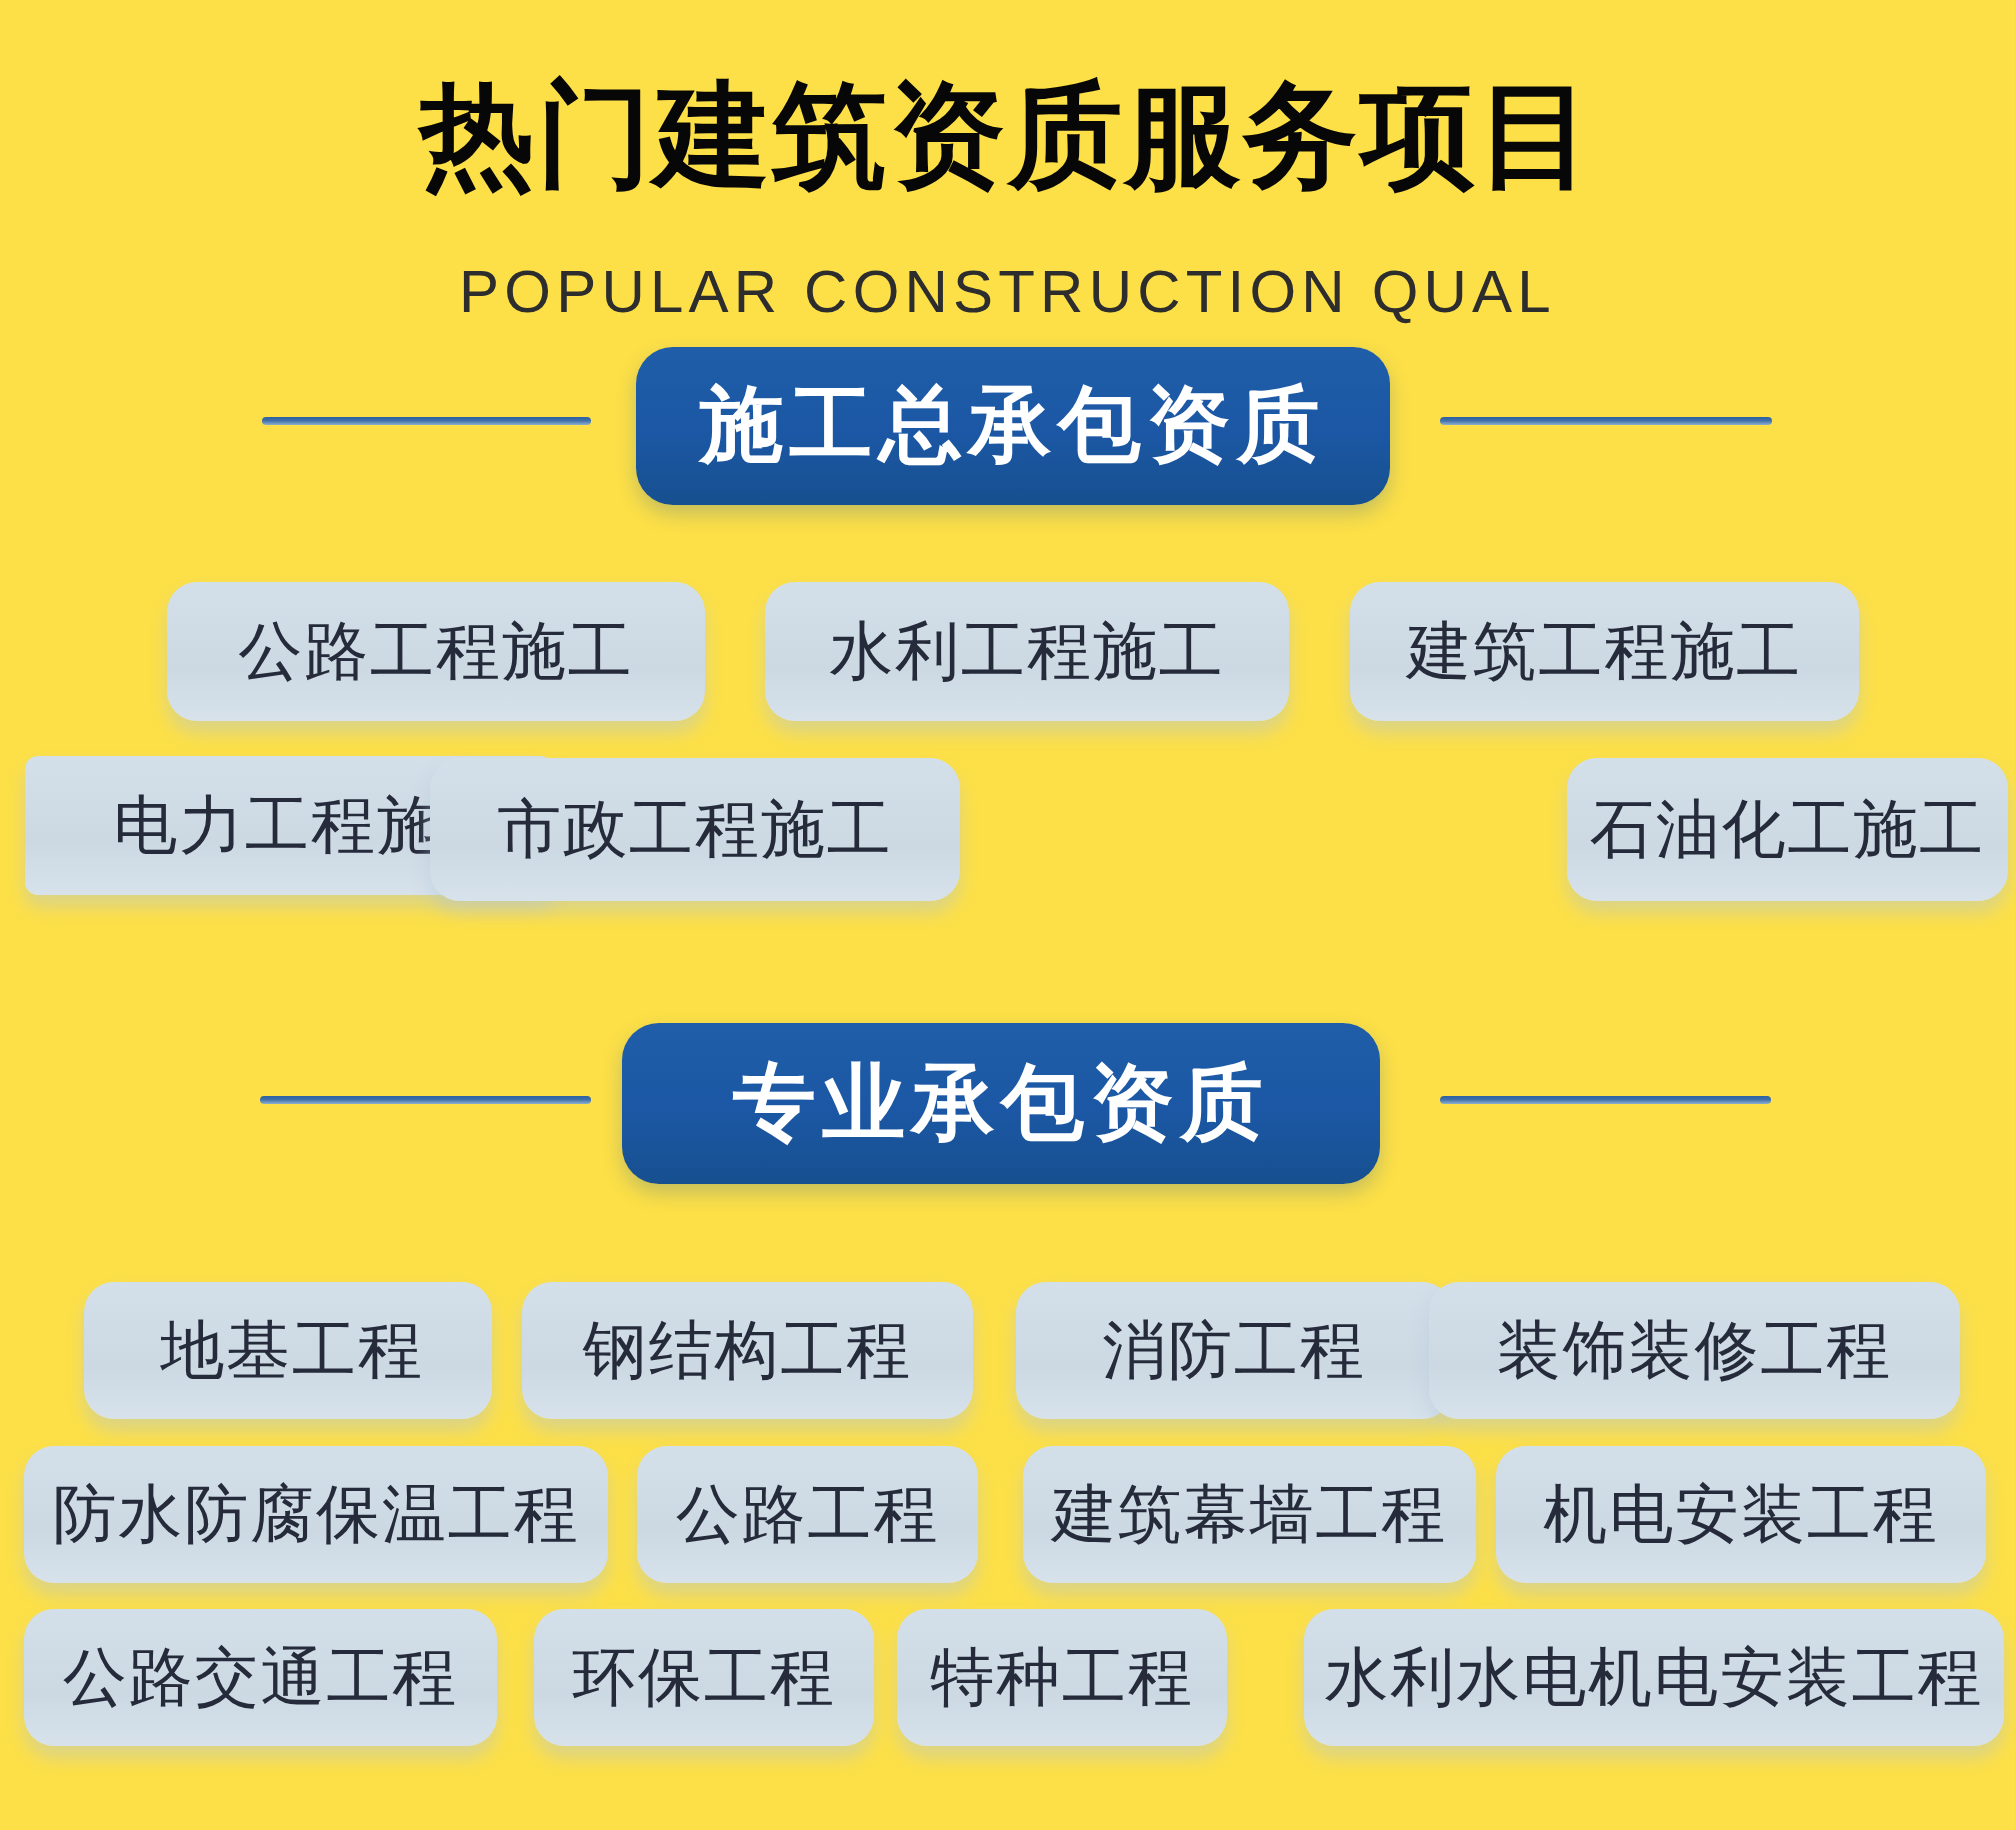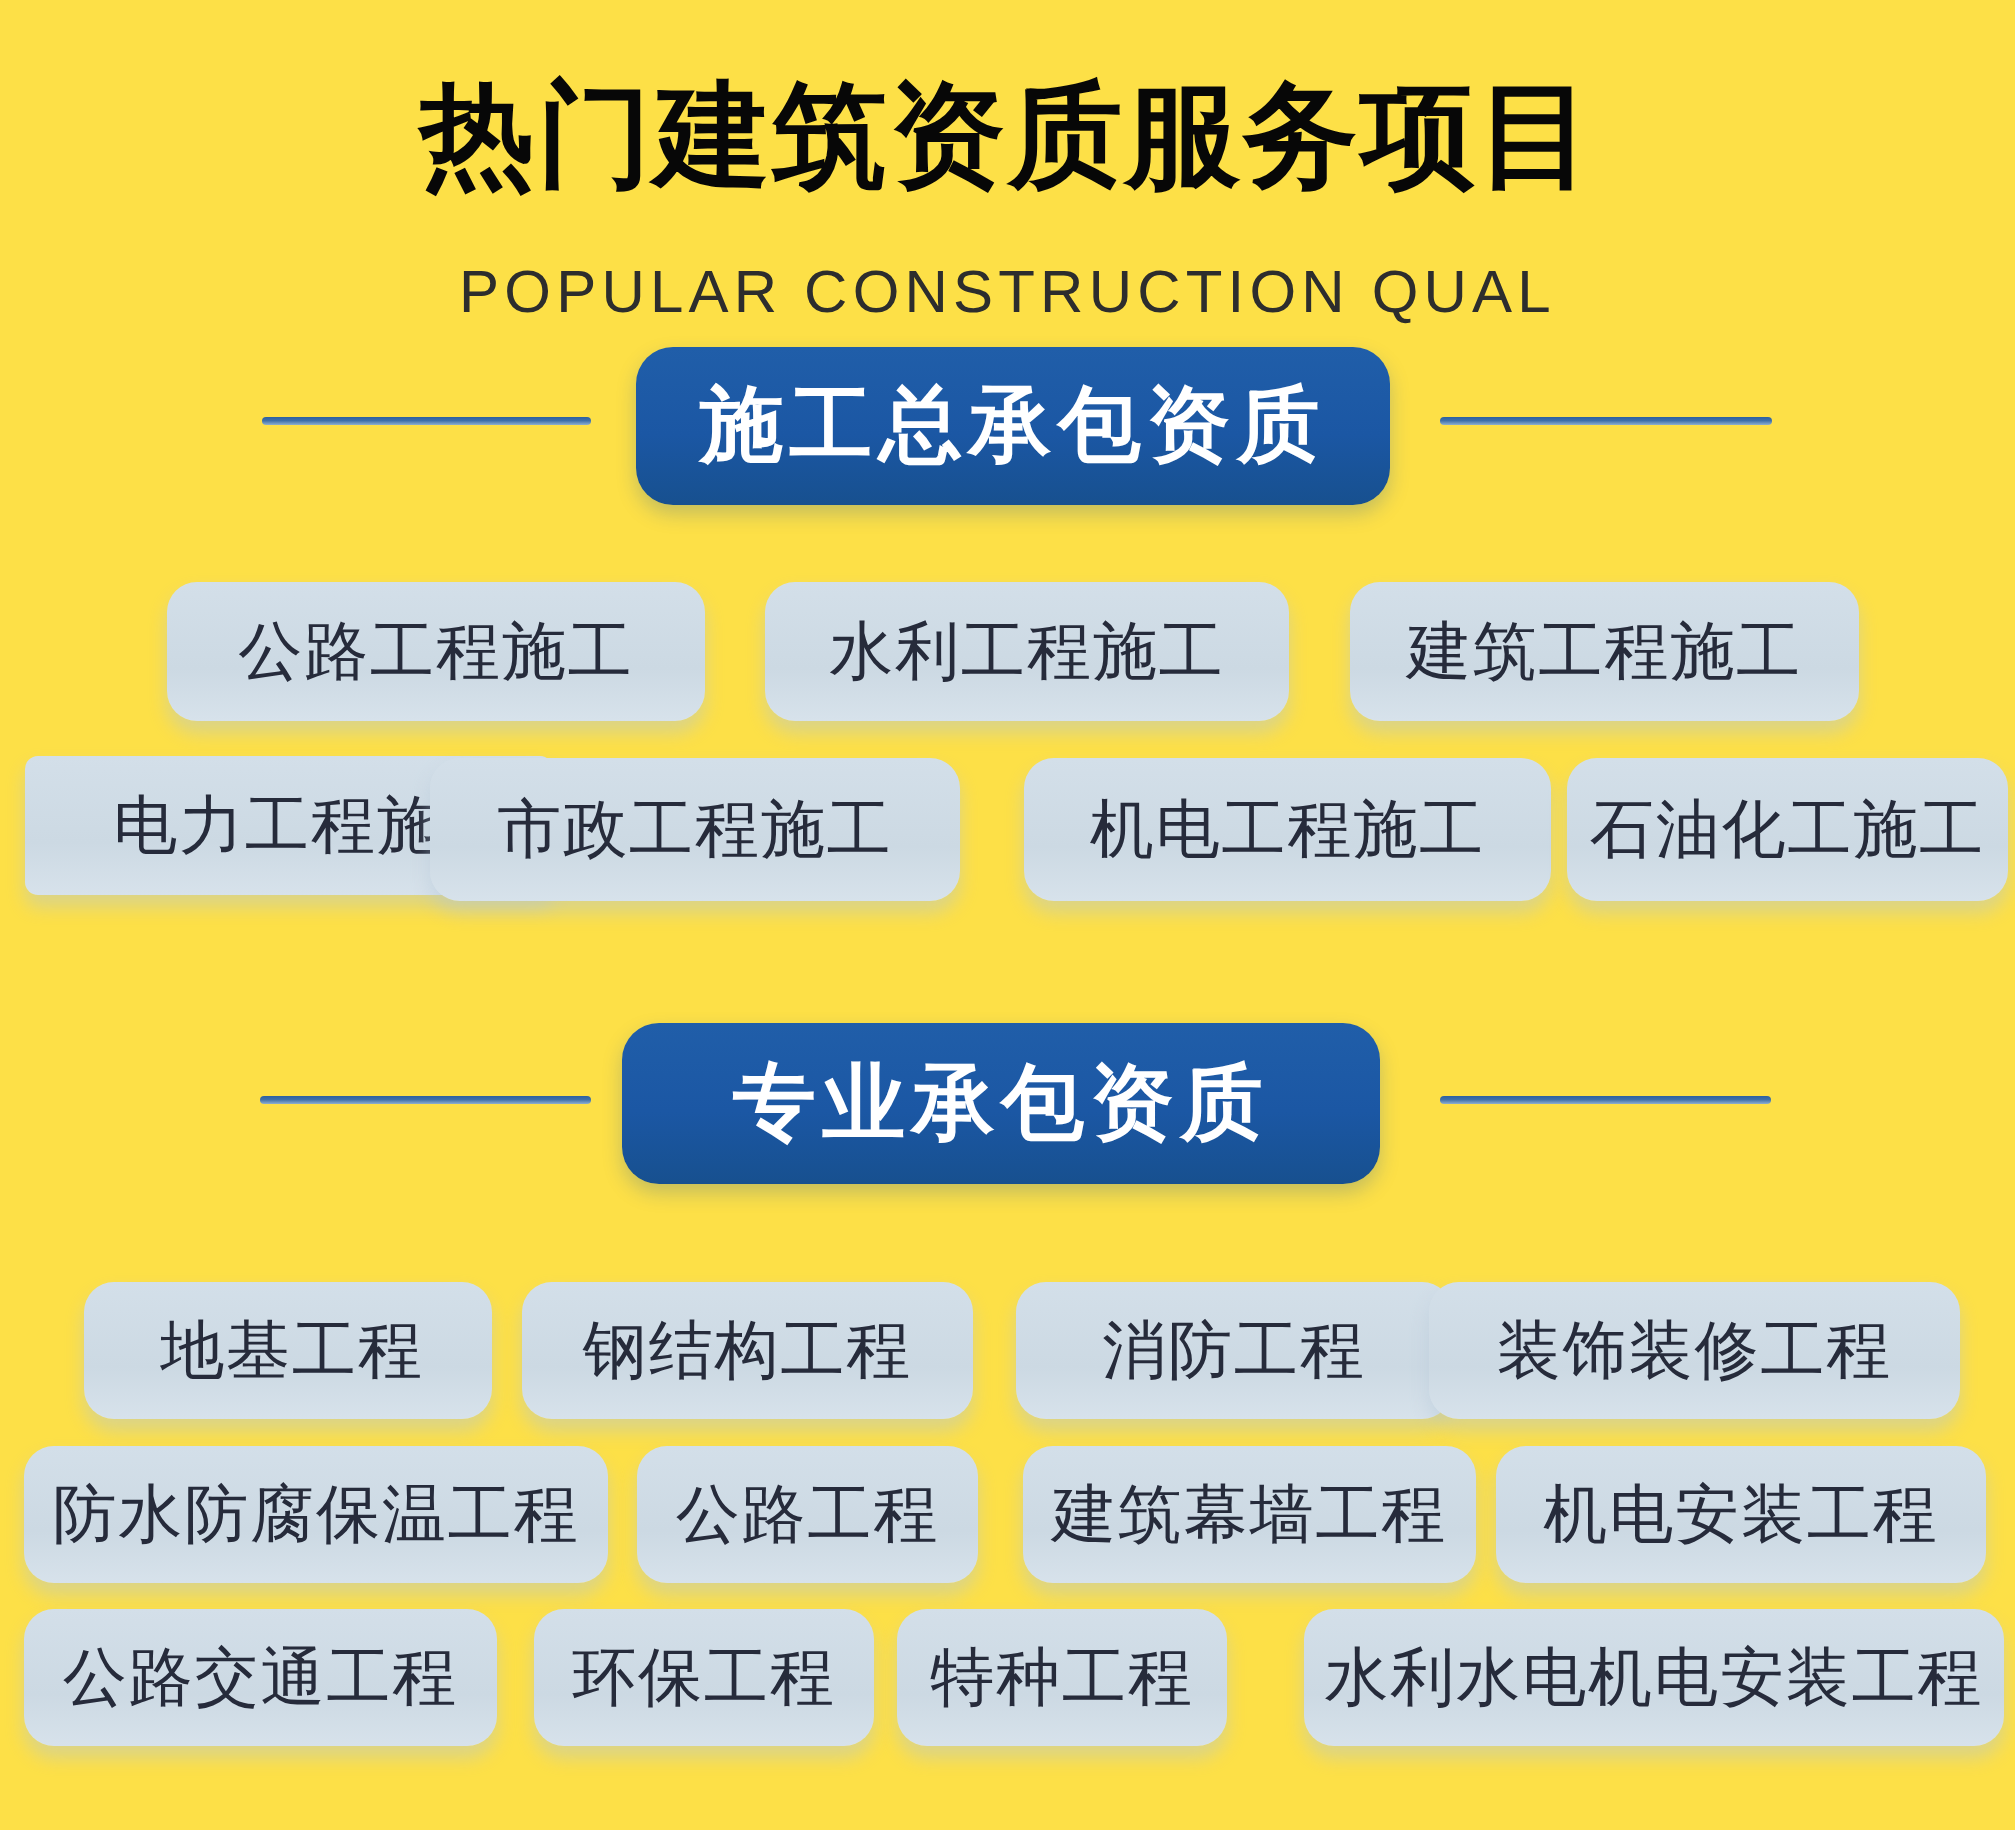--- a/index.html
+++ b/index.html
@@ -93,21 +93,20 @@
   <div class="hline hl-1b"></div>
   <div class="pill pill-1">
     <span>施工总承包资质</span>
   </div>
 
   <div class="chip c-s1-0">公路工程施工</div>
   <div class="chip c-s1-1">水利工程施工</div>
   <div class="chip c-s1-2">建筑工程施工</div>
   <div class="chip sq c-s1-3">电力工程施工</div>
   <div class="chip c-s1-4">市政工程施工</div>
-  <div class="chip c-s1-5">机电工程施工</div>
   <div class="chip c-s1-6">石油化工施工</div>
 
   <div class="hline hl-2a"></div>
   <div class="hline hl-2b"></div>
   <div class="pill pill-2">
     <span>专业承包资质</span>
   </div>
 
   <div class="chip c-s2-0">地基工程</div>
   <div class="chip c-s2-1">钢结构工程</div>

